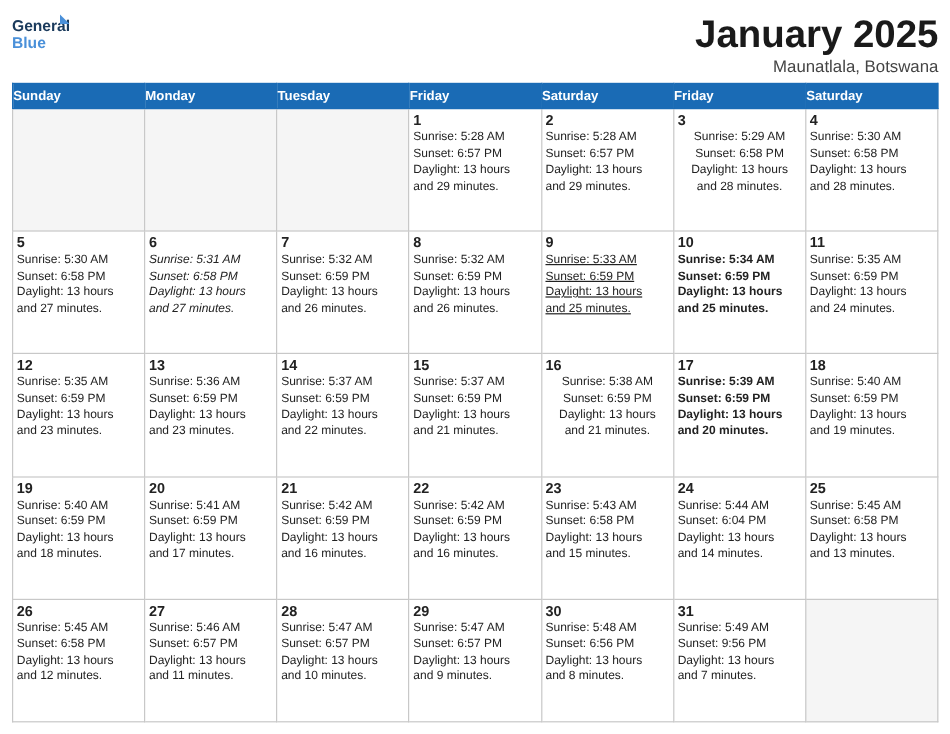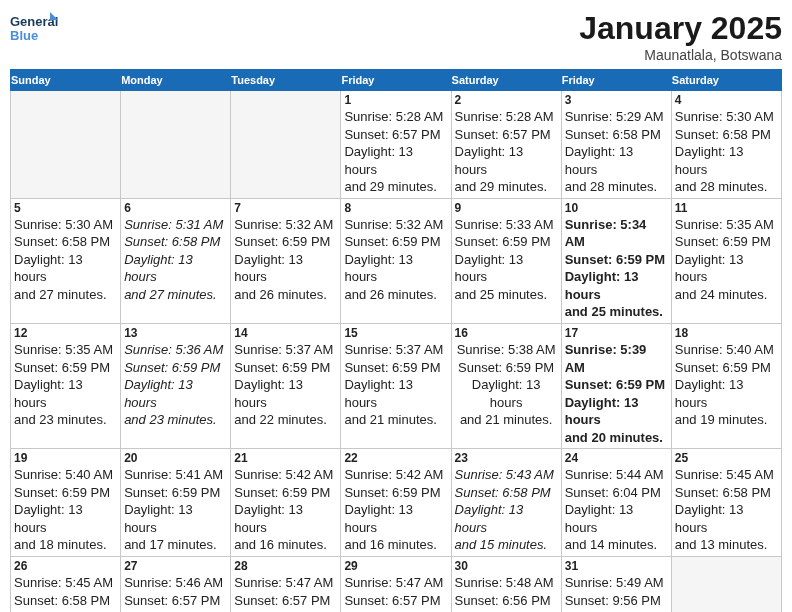--- a/index.html
+++ b/index.html
@@ -68,21 +68,21 @@
     .calendar-table td.empty {
       background: #f5f5f5;
     }
     .day-num {
       font-size: 12px;
       font-weight: bold;
       margin-bottom: 1px;
       display: block;
     }
     .day-info {
-      font-size: 13px;
+      font-size: 10px;
       line-height: 1.35;
       color: #222;
     }
   </style>
 </head>
 <body>
 
 <div class="page">
   <div class="header">
     <div class="logo">
@@ -124,21 +124,21 @@
           </td>
           <td>
             <span class="day-num">2</span>
             <div class="day-info" style="white-space: pre-line;">Sunrise: 5:28 AM
 Sunset: 6:57 PM
 Daylight: 13 hours
 and 29 minutes.</div>
           </td>
           <td>
             <span class="day-num">3</span>
-            <div class="day-info" style="white-space: pre-line;">Sunrise: 5:29 AM
+            <div class="day-info" style="white-space: pre-line; text-align: center;">Sunrise: 5:29 AM
 Sunset: 6:58 PM
 Daylight: 13 hours
 and 28 minutes.</div>
           </td>
           <td>
             <span class="day-num">4</span>
             <div class="day-info" style="white-space: pre-line;">Sunrise: 5:30 AM
 Sunset: 6:58 PM
 Daylight: 13 hours
 and 28 minutes.</div>
@@ -168,21 +168,21 @@
           </td>
           <td>
             <span class="day-num">8</span>
             <div class="day-info" style="white-space: pre-line;">Sunrise: 5:32 AM
 Sunset: 6:59 PM
 Daylight: 13 hours
 and 26 minutes.</div>
           </td>
           <td>
             <span class="day-num">9</span>
-            <div class="day-info" style="white-space: pre-line;">Sunrise: 5:33 AM
+            <div class="day-info" style="white-space: pre-line; text-decoration: underline;">Sunrise: 5:33 AM
 Sunset: 6:59 PM
 Daylight: 13 hours
 and 25 minutes.</div>
           </td>
           <td>
             <span class="day-num">10</span>
             <div class="day-info" style="white-space: pre-line; font-weight: bold;">Sunrise: 5:34 AM
 Sunset: 6:59 PM
 Daylight: 13 hours
 and 25 minutes.</div>
@@ -198,21 +198,21 @@
         <tr>
           <td>
             <span class="day-num">12</span>
             <div class="day-info" style="white-space: pre-line;">Sunrise: 5:35 AM
 Sunset: 6:59 PM
 Daylight: 13 hours
 and 23 minutes.</div>
           </td>
           <td>
             <span class="day-num">13</span>
-            <div class="day-info" style="white-space: pre-line; font-style: italic;">Sunrise: 5:36 AM
+            <div class="day-info" style="white-space: pre-line;">Sunrise: 5:36 AM
 Sunset: 6:59 PM
 Daylight: 13 hours
 and 23 minutes.</div>
           </td>
           <td>
             <span class="day-num">14</span>
             <div class="day-info" style="white-space: pre-line;">Sunrise: 5:37 AM
 Sunset: 6:59 PM
 Daylight: 13 hours
 and 22 minutes.</div>
@@ -270,21 +270,21 @@
           </td>
           <td>
             <span class="day-num">22</span>
             <div class="day-info" style="white-space: pre-line;">Sunrise: 5:42 AM
 Sunset: 6:59 PM
 Daylight: 13 hours
 and 16 minutes.</div>
           </td>
           <td>
             <span class="day-num">23</span>
-            <div class="day-info" style="white-space: pre-line; font-style: italic;">Sunrise: 5:43 AM
+            <div class="day-info" style="white-space: pre-line;">Sunrise: 5:43 AM
 Sunset: 6:58 PM
 Daylight: 13 hours
 and 15 minutes.</div>
           </td>
           <td>
             <span class="day-num">24</span>
             <div class="day-info" style="white-space: pre-line;">Sunrise: 5:44 AM
 Sunset: 6:04 PM
 Daylight: 13 hours
 and 14 minutes.</div>

